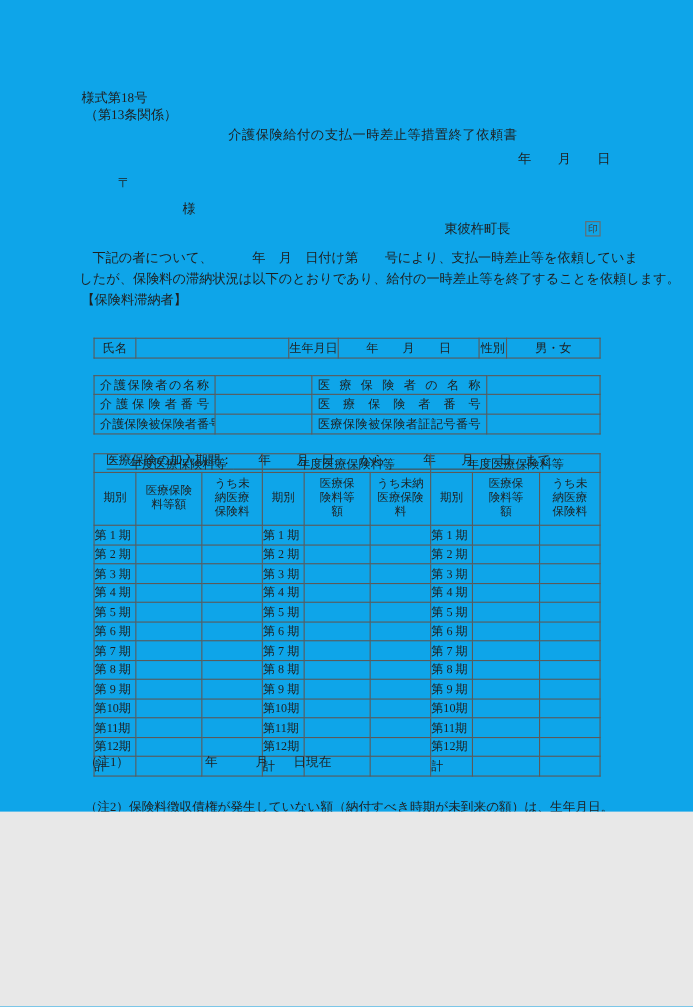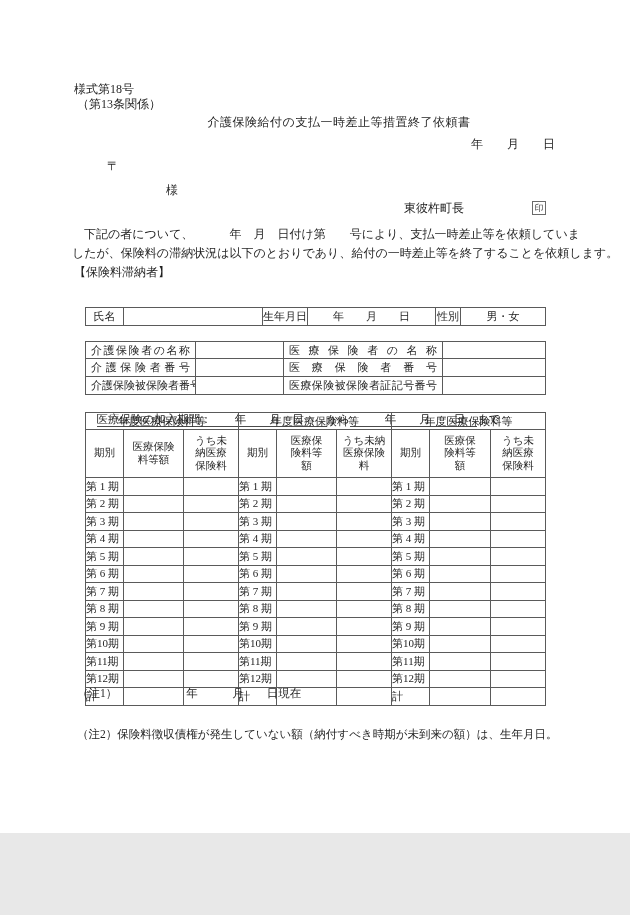--- a/index.html
+++ b/index.html
@@ -1,19 +1,19 @@
 <!DOCTYPE html>
 <html lang="ja"><head>
 <meta charset="utf-8">
 <style>
   html,body{margin:0;padding:0;background:#e8e8e8;}
   #page{
     position:relative;
-    width:630px;height:833px;
-    background:#ffffff;
+    width:630px;height:738px;
+    background:#0ea5e9;
     font-family:"Liberation Serif","DejaVu Serif",serif;
     color:#1f1f1f;
     overflow:hidden;
   }
   .abs{position:absolute;white-space:pre;}
   .fs12{font-size:12px;line-height:15px;}
   .fs115{font-size:11.5px;line-height:14px;}
   .title{width:630px;text-align:center;letter-spacing:0.5px;}
   .u{border-bottom:1px solid #4a4a4a;padding-bottom:1px;}
   table{border-collapse:collapse;table-layout:fixed;border-radius:13px;}

